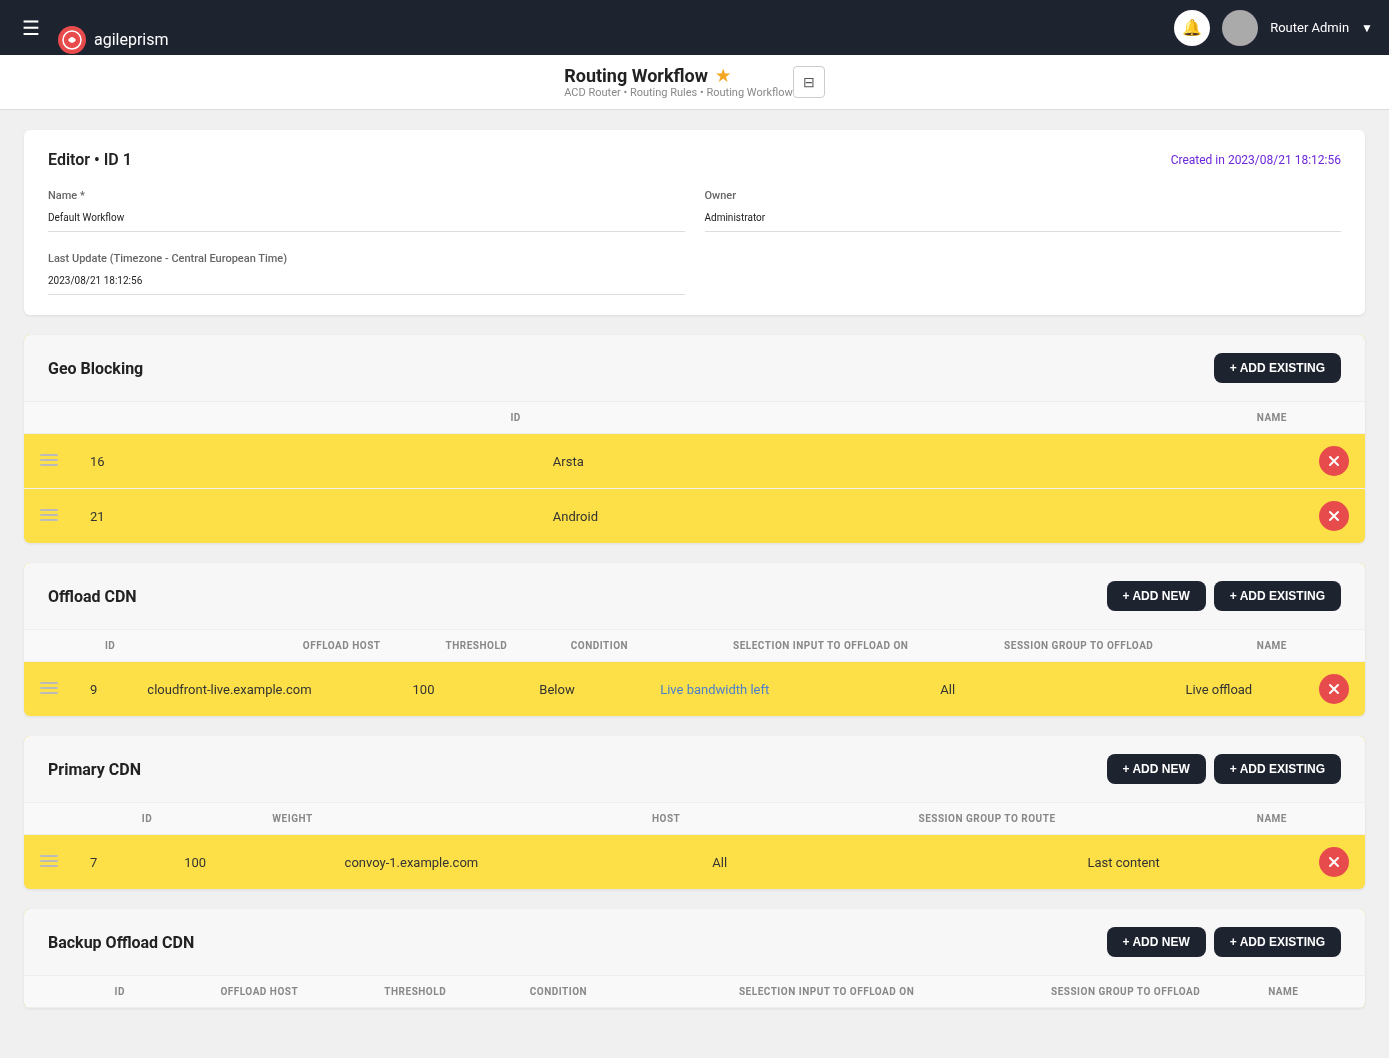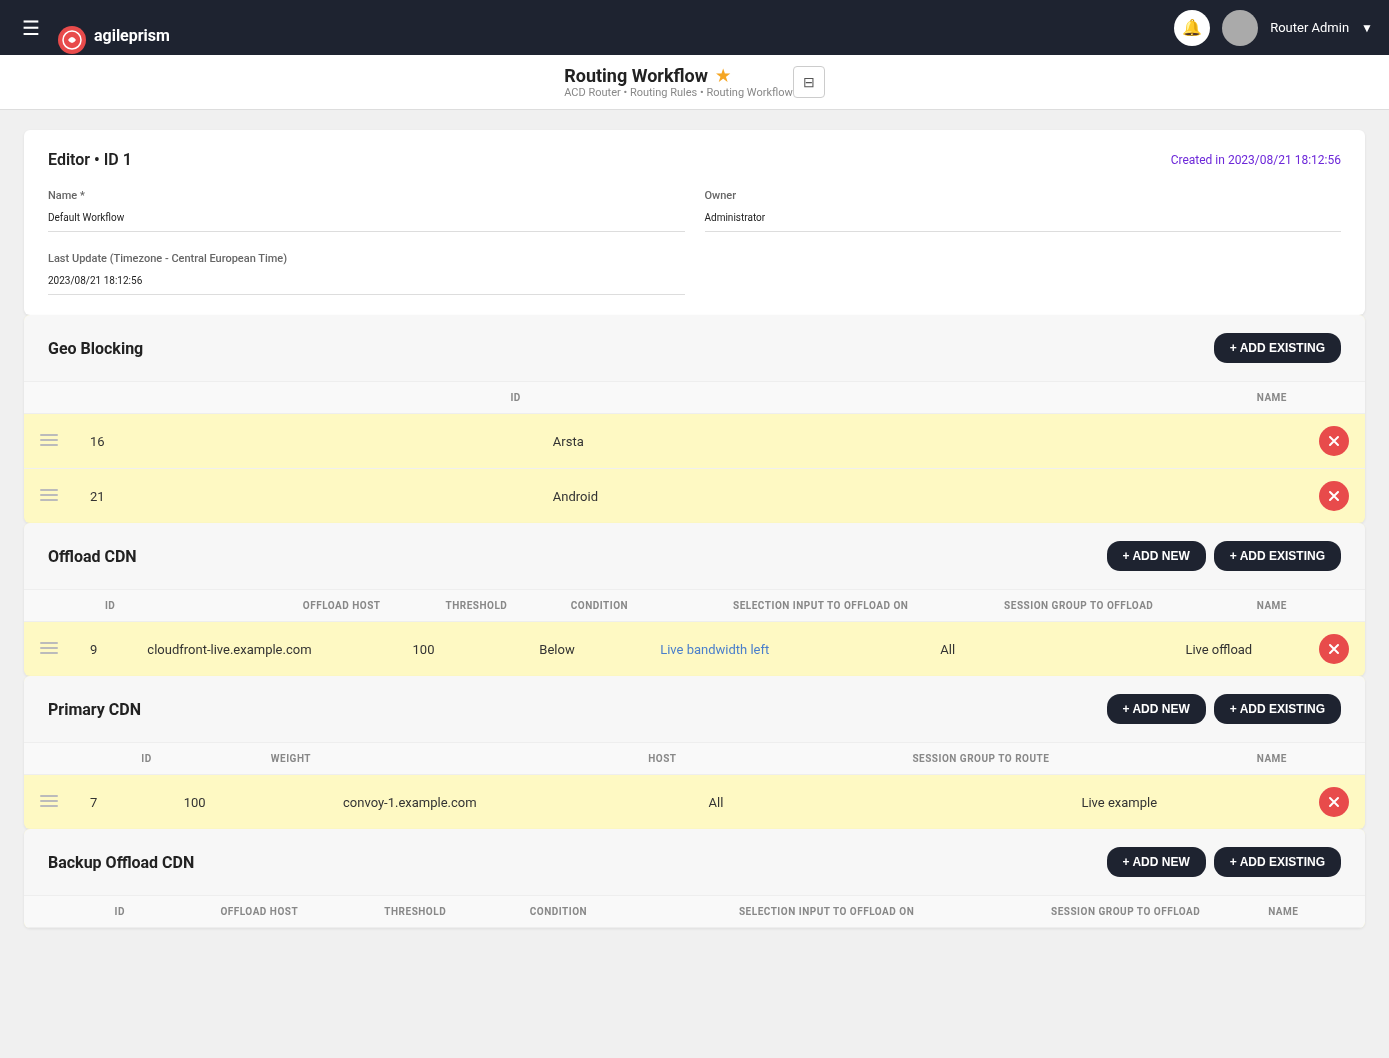--- a/index.html
+++ b/index.html
@@ -21,24 +21,24 @@
       border: none;
       cursor: pointer;
       color: #fff;
       font-size: 20px;
       margin-right: 12px;
       padding: 6px;
       border-radius: 4px;
     }
     .topnav-logo {
       display: flex;
-      align-items: flex-start;
+      align-items: center;
       color: #fff;
       font-size: 16px;
-      font-weight: 700;
+      font-weight: 400;
       gap: 8px;
       flex: 1;
       margin-top: 24px;
     }
     .topnav-logo-icon {
       width: 28px;
       height: 28px;
       background: #e84b4b;
       border-radius: 50%;
       display: flex;
@@ -118,20 +118,21 @@
       cursor: pointer;
       font-size: 14px;
       color: #555;
     }
 
     
     .main-content {
       padding: 20px 24px;
       display: flex;
       flex-direction: column;
+      gap: 20px;
     }
 
     
     .card {
       background: #fff;
       border-radius: 6px;
       box-shadow: 0 1px 3px rgba(0,0,0,0.08);
       overflow: hidden;
     }
     .card-editor {
@@ -165,21 +166,21 @@
     }
     .form-value {
       font-size: 10px;
       color: #222;
       padding: 6px 0 8px 0;
       border-bottom: 1px solid #ddd;
     }
 
     
     .section-card {
-      background: #fef9c3;
+      background: #fde047;
       border-radius: 6px;
       box-shadow: 0 1px 3px rgba(0,0,0,0.08);
       overflow: hidden;
     }
     .section-header {
       display: flex;
       align-items: center;
       justify-content: space-between;
       padding: 18px 24px;
       background: #f7f7f7;
@@ -192,21 +193,21 @@
     }
     .section-actions {
       display: flex;
       gap: 8px;
     }
     .btn-dark {
       background: #1e2330;
       color: #fff;
       border: none;
       padding: 8px 16px;
-      border-radius: 13px;
+      border-radius: 8px;
       cursor: pointer;
       font-size: 12px;
       font-weight: 600;
       display: flex;
       align-items: center;
       gap: 4px;
     }
 
     
     .section-table {
@@ -452,21 +453,21 @@
       <tr>
     <td class="handle-col"><svg width="18" height="14" viewBox="0 0 18 14" fill="none">
     <rect x="0" y="1" width="18" height="2" rx="1" fill="#bbb"></rect>
     <rect x="0" y="6" width="18" height="2" rx="1" fill="#bbb"></rect>
     <rect x="0" y="11" width="18" height="2" rx="1" fill="#bbb"></rect>
   </svg></td>
     <td>7</td>
     <td>100</td>
     <td>convoy-1.example.com</td>
     <td>All</td>
-    <td>Live example</td>
+    <td>Last content</td>
     <td class="action-col">
               <button class="delete-btn">
     <svg width="12" height="12" viewBox="0 0 12 12" fill="none">
       <path d="M2 10L10 2M2 2L10 10" stroke="#fff" stroke-width="2" stroke-linecap="round"></path>
     </svg>
   </button>
             </td>
   </tr>
         </tbody>
     </table>

